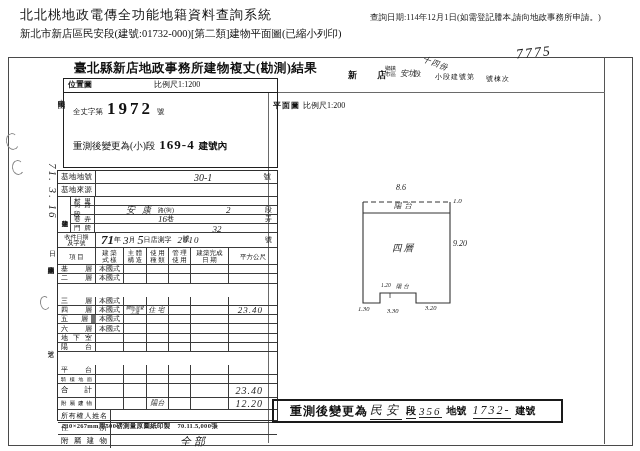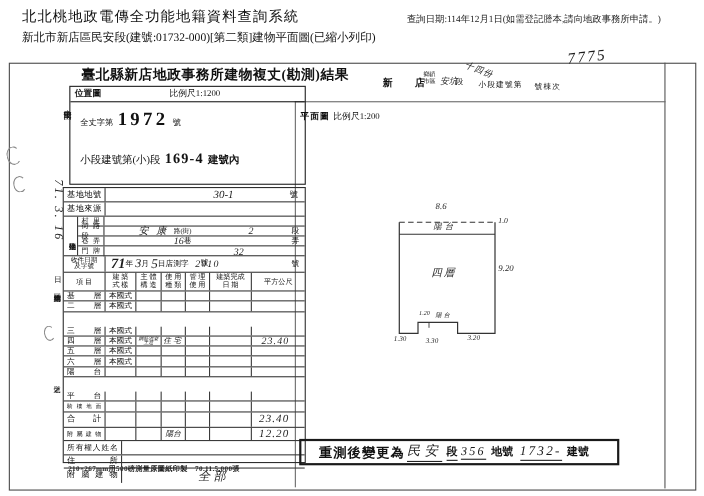--- a/index.html
+++ b/index.html
@@ -69,21 +69,21 @@
   <div class="hdr">
     <span style="padding-left:4px;font-weight:bold;">位置圖</span>
     <span style="margin-left:62px;">比例尺1:1200</span>
   </div>
   <div class="abs" style="left:9px;top:20px;white-space:nowrap;">
     <span style="font-size:7.5px;">全丈字第</span>
     <span style="font-size:17px;letter-spacing:3px;font-weight:600;">1972</span>
     <span style="font-size:7.5px;">號</span>
   </div>
   <div class="abs" style="left:9px;top:56px;white-space:nowrap;">
-    <span style="font-size:9.5px;">小段建號第(小)段</span>
+    <span style="font-size:9.5px;">重測後變更為(小)段</span>
     <span style="font-size:13px;font-weight:bold;letter-spacing:1px;">169-4</span>
     <span style="font-size:9.5px;font-weight:bold;">建號內</span>
   </div>
 </div>
 
 <div id="fieldbox" class="abs">
 
   <div class="frow" style="height:13px;">
     <div class="lab" style="width:38px;">
         <span class="sp">基地地號</span>
@@ -230,36 +230,47 @@
         <span class="sp">四 層</span>
       </div>
     <div class="c c1" style="font-size:7px;">本國式</div>
     <div class="c c2 hand" style="font-size:4.5px;line-height:4.5px;text-align:center;">鋼筋混凝土造</div>
     <div class="c c3 hand" style="font-size:7px;letter-spacing:2px;">住宅</div>
     <div class="c c4"></div>
       <div class="c c5"></div>
     <div class="c c6 hand num">23.40</div>
   </div>
   <div class="frow floor" style="height:9.3px;">
-    <div class="c c0 lab" style="border-right:1px solid #737373;">
+    <div class="c c0 lab" style="border-right:5px solid #737373;">
         <span class="sp">五 層</span>
       </div>
     <div class="c c1" style="font-size:7px;">本國式</div>
     <div class="c c2"></div>
       <div class="c c3"></div>
       <div class="c c4"></div>
       <div class="c c5"></div>
       <div class="c c6"></div>
   </div>
   <div class="frow floor" style="height:9.3px;">
     <div class="c c0 lab" style="border-right:1px solid #3a3a3a;">
         <span class="sp">六 層</span>
       </div>
     <div class="c c1" style="font-size:7px;">本國式</div>
     <div class="c c2"></div>
+      <div class="c c3"></div>
+      <div class="c c4"></div>
+      <div class="c c5"></div>
+      <div class="c c6"></div>
+  </div>
+  <div class="frow floor" style="height:9.3px;">
+    <div class="c c0 lab" style="border-right:1px solid #3a3a3a;">
+        <span class="sp">地下室</span>
+      </div>
+    <div class="c c1"></div>
+      <div class="c c2"></div>
       <div class="c c3"></div>
       <div class="c c4"></div>
       <div class="c c5"></div>
       <div class="c c6"></div>
   </div>
   <div class="frow floor" style="height:9.3px;">
     <div class="c c0 lab" style="border-right:1px solid #3a3a3a;">
         <span class="sp">陽 台</span>
       </div>
     <div class="c c1"></div>

